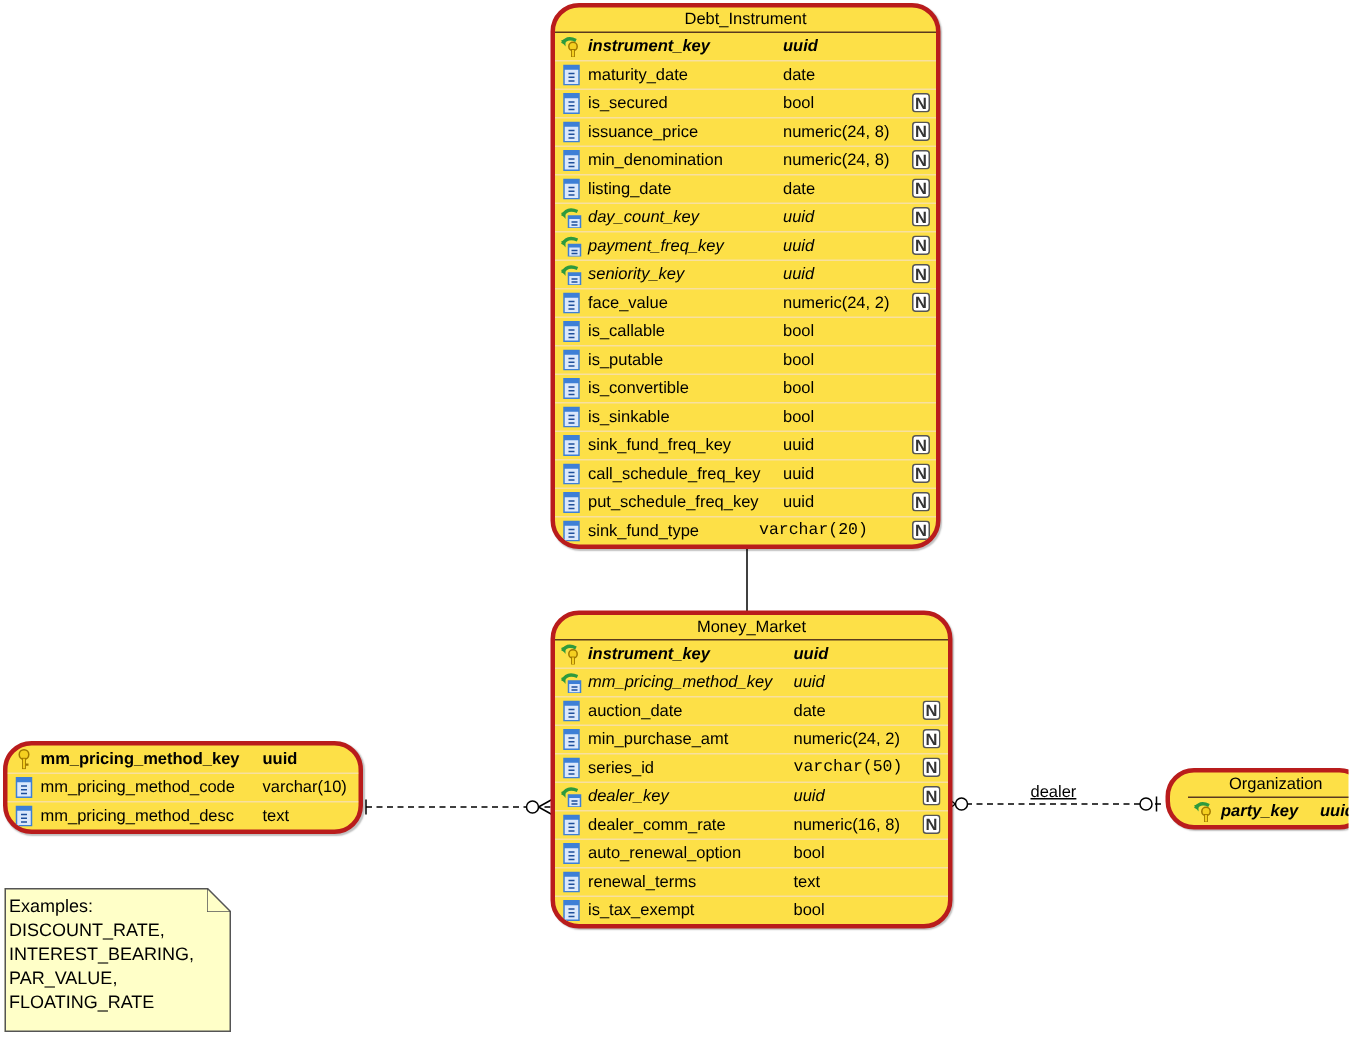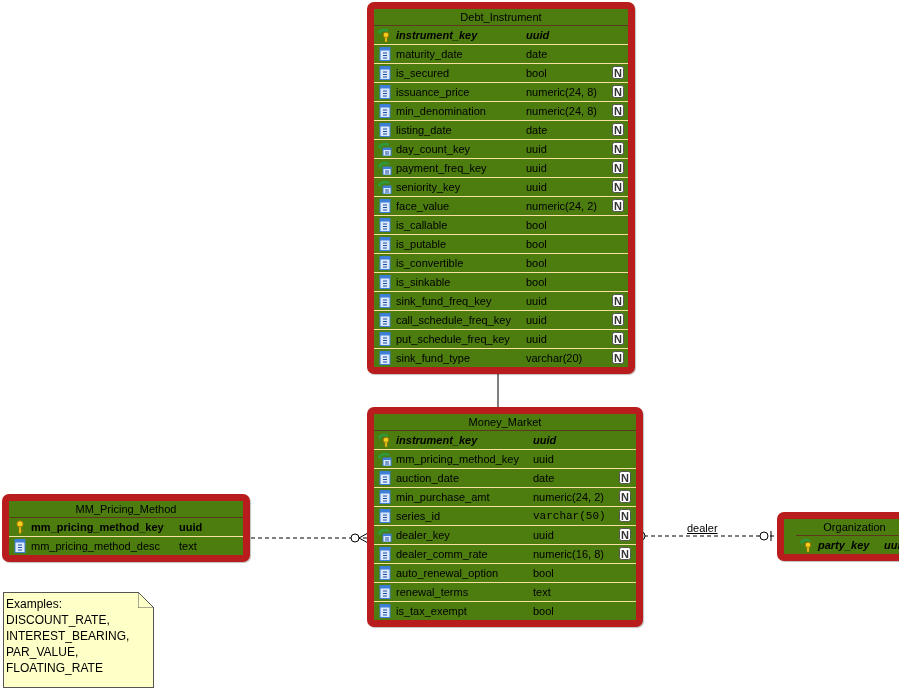--- a/index.html
+++ b/index.html
@@ -1,30 +1,30 @@
 <!DOCTYPE html>
 <html><head>
 <meta charset="utf-8">
 <style>
   html, body { margin:0; padding:0; }
   body { width:899px; height:693px; position:relative; background:#ffffff; overflow:hidden;
          font-family:"Liberation Sans", sans-serif; font-size:11px; color:#000; }
-  .entity { position:absolute; background:#4d7c0f; border:7px solid #b91c1c; border-radius:7px;
+  .entity { position:absolute; background:#fde047; border:3px solid #b91c1c; border-radius:19px;
             box-shadow:1px 1px 1px rgba(0,0,0,0.25); overflow:hidden; }
   .entity .title { height:16px; line-height:16px; text-align:center; font-size:11px;
                    border-bottom:1px solid #5a3a1e; }
   .row { position:relative; height:18px; line-height:18px; border-bottom:1px solid #f8e0a0; white-space:nowrap; }
   .row:last-child { border-bottom:none; }
   .row .ico { position:absolute; left:4px; top:2px; width:14px; height:14px; }
   .row .nm { position:absolute; left:22px; }
   .row .ty { position:absolute; }
   .row .nn { position:absolute; top:2px; width:12px; height:13px; }
   .pk .nm, .pk .ty { font-weight:bold; font-style:italic; }
   .pk.plain .nm, .pk.plain .ty { font-style:normal; }
-  .fk .nm, .fk .ty { }
+  .fk .nm, .fk .ty { font-style:italic; }
   .note { position:absolute; left:3px; top:592px; width:151px; height:96px; background:#ffffc8;
           border:1px solid #555; font-size:12px; line-height:16px; padding:3px 2px; box-sizing:border-box; }
   .note-fold { position:absolute; right:-1px; top:-1px; width:16px; height:16px; background:#fff; }
   .label { position:absolute; font-size:11px; }
   svg.lines { position:absolute; left:0; top:0; }
 </style>
 </head>
 <body>
 
 <svg class="lines" width="899" height="693">
@@ -294,21 +294,21 @@
       </div>
       <div class="row">
         <span class="ico"><svg width="14" height="14" viewBox="0 0 14 14">
             <rect x="2" y="0.5" width="10" height="13" fill="#dbe8fb" stroke="#3d7fd6"></rect>
             <rect x="2" y="0.5" width="10" height="3" fill="#3d7fd6"></rect>
             <line x1="5" y1="6" x2="9" y2="6" stroke="#1e4f9c"></line>
             <line x1="5" y1="8.5" x2="9" y2="8.5" stroke="#1e4f9c"></line>
             <line x1="5" y1="11" x2="9" y2="11" stroke="#1e4f9c"></line>
           </svg></span>
         <span class="nm">sink_fund_type</span>
-        <span class="ty" style="left: 152px;">varchar(20)</span>
+        <span class="ty" style="left: 136px; font-family: Liberation Mono, monospace;">varchar(20)</span>
         <span class="nn" style="left: 238px;"><svg width="12" height="13" viewBox="0 0 12 13">
             <rect x="0.5" y="0.5" width="11" height="12" rx="2" fill="#fff" stroke="#555"></rect>
             <text x="6" y="10.5" text-anchor="middle" font-family="Liberation Sans, sans-serif" font-weight="bold" font-size="11" fill="#333">N</text>
           </svg></span>
       </div>
     </div>
 </div>
 
 <div class="entity" id="ent-mm" style="left:367px;top:407px;width:262px;">
   <div class="title">Money_Market</div>
@@ -441,30 +441,40 @@
             <line x1="5" y1="8.5" x2="9" y2="8.5" stroke="#1e4f9c"></line>
             <line x1="5" y1="11" x2="9" y2="11" stroke="#1e4f9c"></line>
           </svg></span>
         <span class="nm">is_tax_exempt</span>
         <span class="ty" style="left: 159px;">bool</span>
       </div>
     </div>
 </div>
 
 <div class="entity" id="ent-pm" style="left:2px;top:494px;width:234px;">
-  <div class="title">MM_Pricing_Method</div>
   <div class="rows">
       <div class="row pk plain">
         <span class="ico"><svg width="14" height="14" viewBox="0 0 14 14">
             <circle cx="7" cy="4" r="3.2" fill="#f5d020" stroke="#a07800"></circle>
             <rect x="6" y="6.5" width="2" height="7" fill="#f5d020" stroke="#a07800" stroke-width="0.6"></rect>
             <rect x="8" y="10" width="2" height="1.5" fill="#a07800"></rect>
           </svg></span>
         <span class="nm">mm_pricing_method_key</span>
         <span class="ty" style="left: 170px;">uuid</span>
+      </div>
+      <div class="row">
+        <span class="ico"><svg width="14" height="14" viewBox="0 0 14 14">
+            <rect x="2" y="0.5" width="10" height="13" fill="#dbe8fb" stroke="#3d7fd6"></rect>
+            <rect x="2" y="0.5" width="10" height="3" fill="#3d7fd6"></rect>
+            <line x1="5" y1="6" x2="9" y2="6" stroke="#1e4f9c"></line>
+            <line x1="5" y1="8.5" x2="9" y2="8.5" stroke="#1e4f9c"></line>
+            <line x1="5" y1="11" x2="9" y2="11" stroke="#1e4f9c"></line>
+          </svg></span>
+        <span class="nm">mm_pricing_method_code</span>
+        <span class="ty" style="left: 170px;">varchar(10)</span>
       </div>
       <div class="row">
         <span class="ico"><svg width="14" height="14" viewBox="0 0 14 14">
             <rect x="2" y="0.5" width="10" height="13" fill="#dbe8fb" stroke="#3d7fd6"></rect>
             <rect x="2" y="0.5" width="10" height="3" fill="#3d7fd6"></rect>
             <line x1="5" y1="6" x2="9" y2="6" stroke="#1e4f9c"></line>
             <line x1="5" y1="8.5" x2="9" y2="8.5" stroke="#1e4f9c"></line>
             <line x1="5" y1="11" x2="9" y2="11" stroke="#1e4f9c"></line>
           </svg></span>
         <span class="nm">mm_pricing_method_desc</span>

